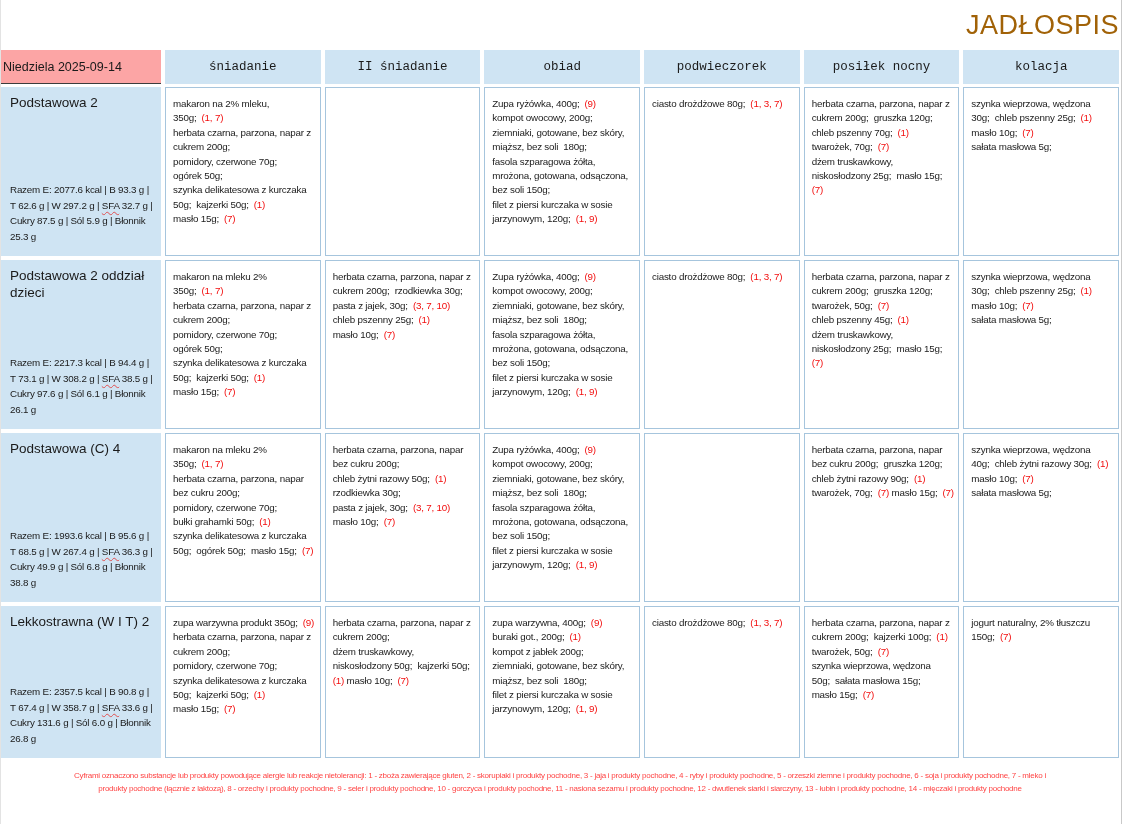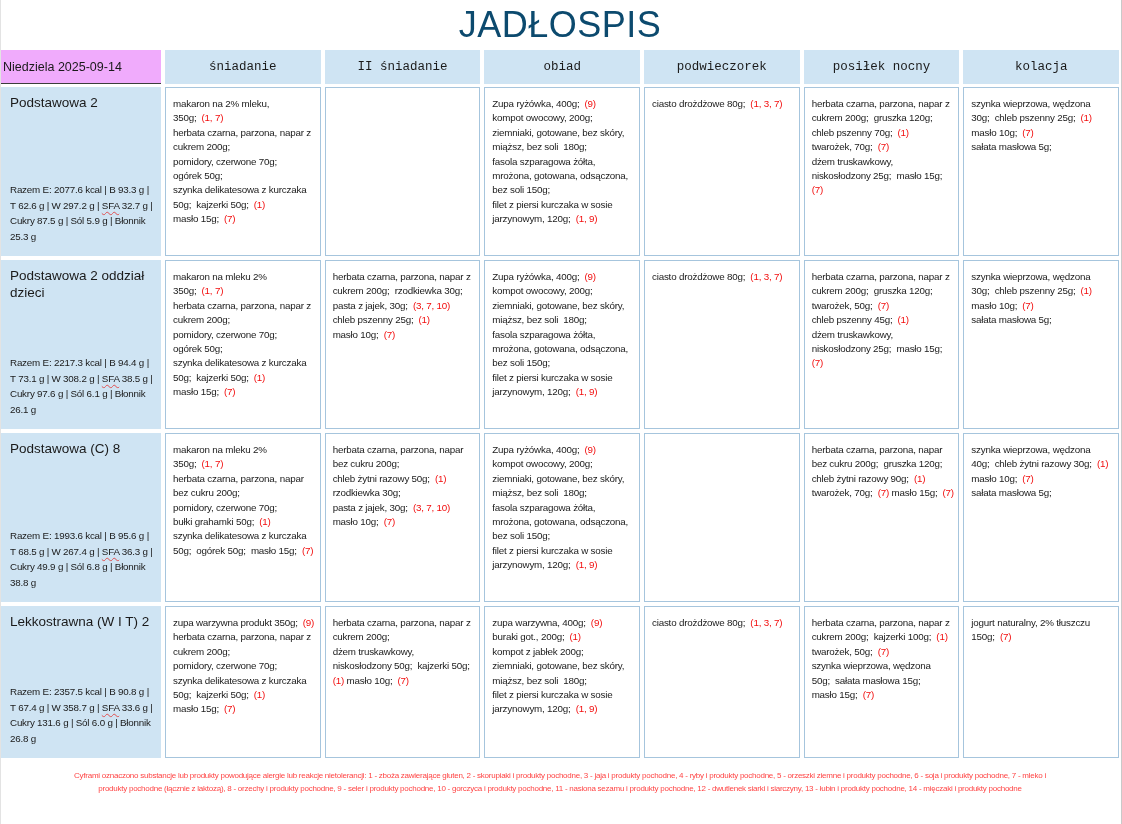--- a/index.html
+++ b/index.html
@@ -6,24 +6,24 @@
     --fill:#cfe4f3;
     --border:#a6c5dd;
     --al-red:#f20d0d;
     --legend-red:#ff4444;
     --text:#1a1a1a;
   }
   *{box-sizing:border-box;}
   html,body{margin:0;padding:0;background:#fff;}
   body{width:1122px;height:824px;font-family:"Liberation Sans",sans-serif;color:var(--text);}
   .page{width:1122px;height:824px;position:relative;padding:6px 2px 0 0;border-right:1px solid #c9c9c9;border-left:1px solid #e3e3e3;overflow:hidden;}
-  .title{text-align:center;font-size:36px;letter-spacing:.5px;height:38px;line-height:38px;color:#0c4a6e;}
+  .title{text-align:right;font-size:27px;letter-spacing:.5px;height:38px;line-height:38px;color:#a16207;}
   .grid{display:grid;grid-template-columns:160px repeat(6,1fr);column-gap:4px;}
   .header-grid{height:34px;margin:6px 0 3px 0;}
-  .dcell{display:flex;align-items:center;border-bottom:1px solid #3c3c3c;font-size:12.5px;padding-left:2px;background:#f0abfc;}
+  .dcell{display:flex;align-items:center;border-bottom:1px solid #3c3c3c;font-size:12.5px;padding-left:2px;background:#fca5a5;}
   .hcell{background:var(--fill);display:flex;align-items:center;justify-content:center;font-size:12.5px;font-family:Liberation Mono, monospace;}
   .row{margin-bottom:4px;height:169px;}
   #body .row:last-child{height:152px;}
   .lcell{background:var(--fill);display:flex;flex-direction:column;justify-content:space-between;padding:7px 8px 12px 9px;overflow:hidden;}
   .dname{font-size:13.5px;line-height:17px;}
   .totals{font-size:9.8px;line-height:15.5px;letter-spacing:-.2px;}
   .sfa{text-decoration:underline wavy #e05050 1px;text-underline-offset:2px;}
   .mcell{background:#fff;border:1px solid var(--border);padding:9px 4px 4px 7px;overflow:hidden;}
   .line{font-size:9.8px;line-height:14.4px;letter-spacing:-.2px;white-space:pre-wrap;}
   .al{color:var(--al-red);}
@@ -142,21 +142,21 @@
         </div>
         <div class="mcell">
           <div class="line">szynka wieprzowa, wędzona</div>
           <div class="line">30g;  chleb pszenny 25g;  <span class="al">(1)</span></div>
           <div class="line">masło 10g;  <span class="al">(7)</span></div>
           <div class="line">sałata masłowa 5g;</div>
         </div>
       </div>
       <div class="grid row">
         <div class="lcell">
-          <div class="dname">Podstawowa (C) 8</div>
+          <div class="dname">Podstawowa (C) 4</div>
           <div class="totals">Razem E: 1993.6 kcal | B 95.6 g | T 68.5 g | W 267.4 g | <span class="sfa">SFA</span> 36.3 g | Cukry 49.9 g | Sól 6.8 g | Błonnik 38.8 g</div>
         </div>
         <div class="mcell">
           <div class="line">makaron na mleku 2%</div>
           <div class="line">350g;  <span class="al">(1, 7)</span></div>
           <div class="line">herbata czarna, parzona, napar</div>
           <div class="line">bez cukru 200g;</div>
           <div class="line">pomidory, czerwone 70g;</div>
           <div class="line">bułki grahamki 50g;  <span class="al">(1)</span></div>
           <div class="line">szynka delikatesowa z kurczaka</div>

